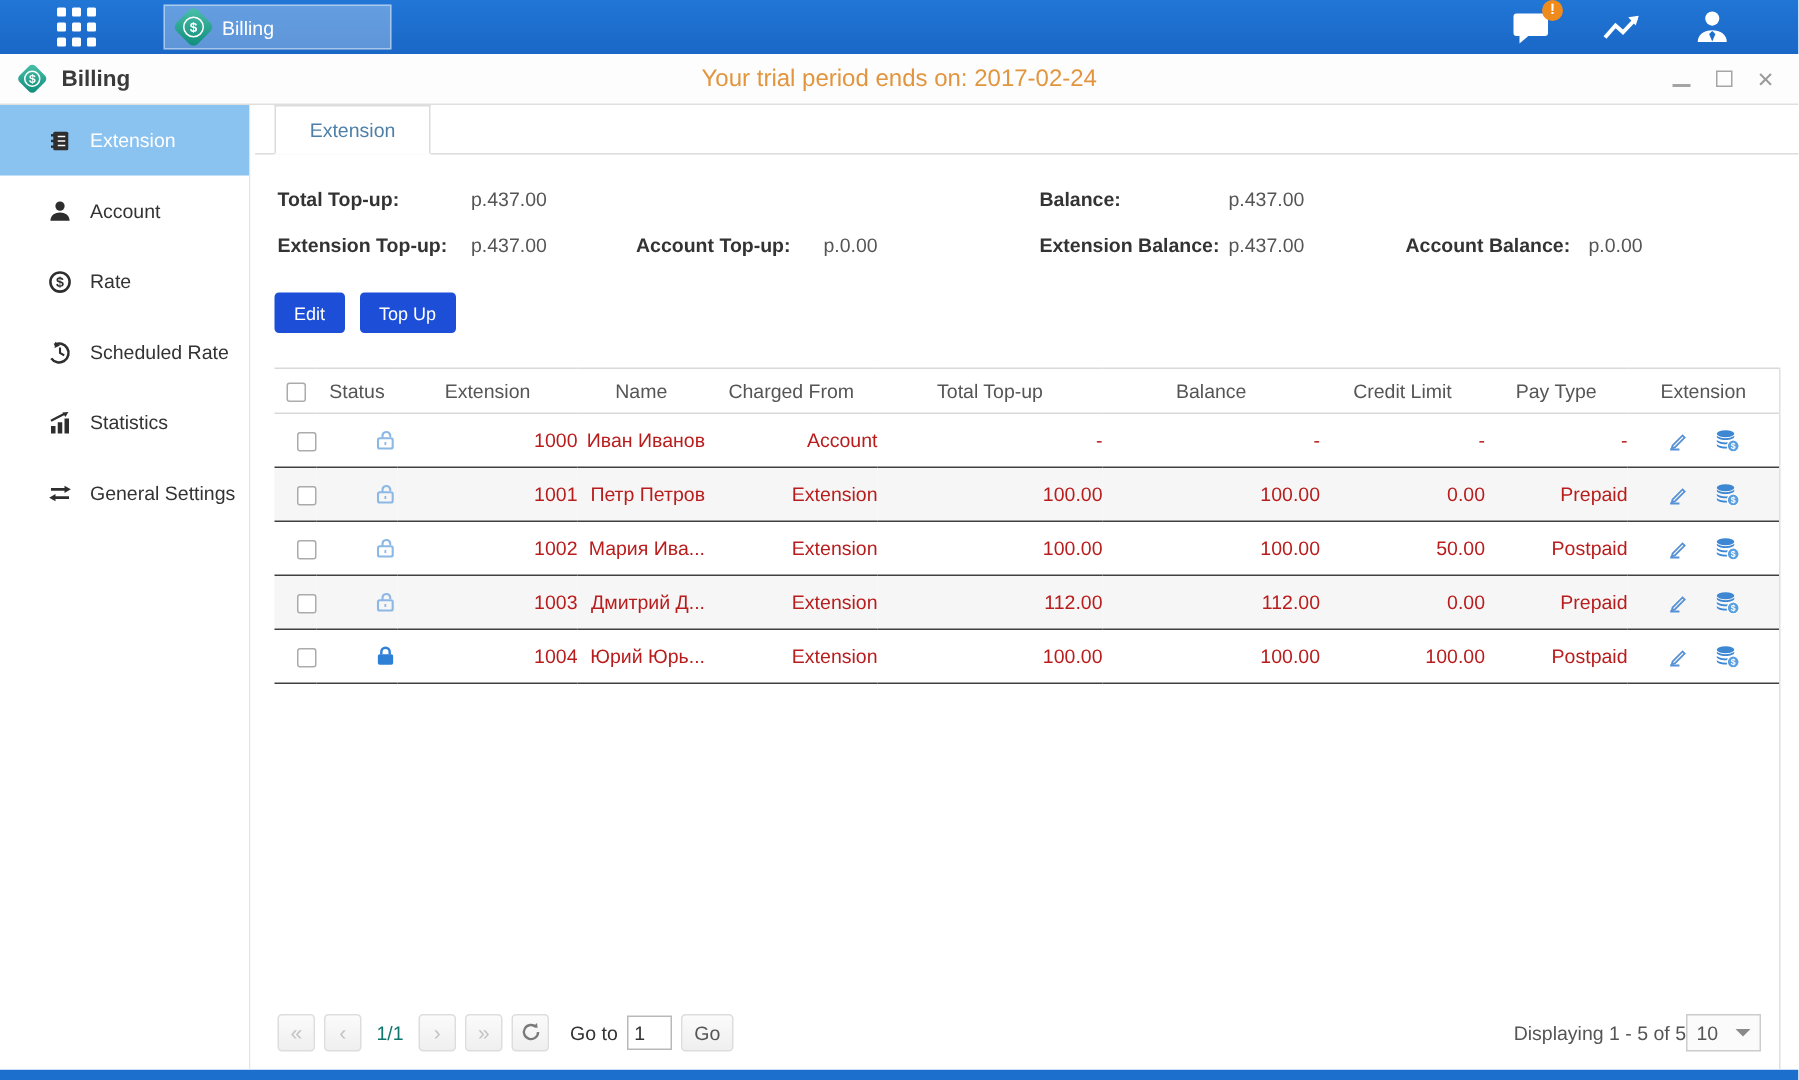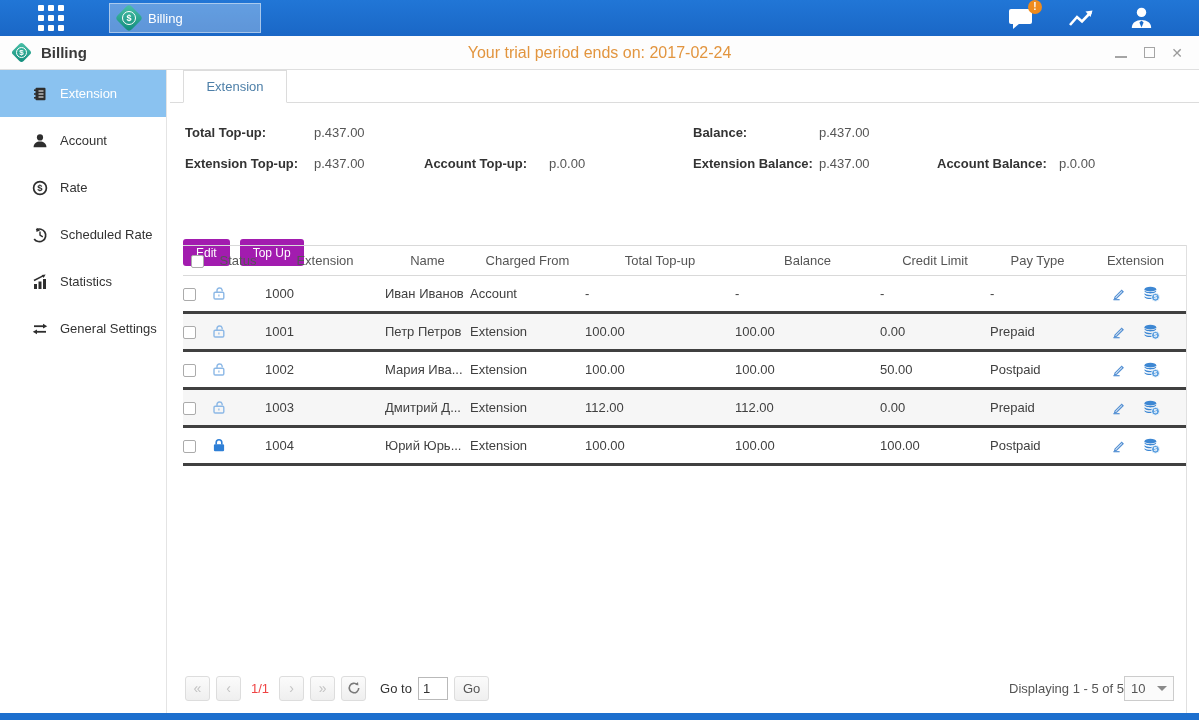--- a/index.html
+++ b/index.html
@@ -62,46 +62,46 @@
   
   .summary { padding:14px 0 14px 2px; }
   .srow { display:grid; grid-template-columns:129px 110px 125px 144px 126px 118px 122px auto;
     height:31px; align-items:center; }
   .slabel { font-weight:bold; color:#333; }
   .svalue { color:#555; }
   .col5 { grid-column:5; }
 
   
   .actions { height:52px; padding-top:2px; display:flex; gap:10px; align-items:flex-start; }
-  .btn-blue { background:#a21caf; color:#fff; border:none; border-radius:3px;
-    font-size:12px; font-family:inherit; height:27px; padding:0 13px; cursor:pointer;margin-top:44px; }
+  .btn-blue { background:#1d4ed8; color:#fff; border:none; border-radius:3px;
+    font-size:12px; font-family:inherit; height:27px; padding:0 13px; cursor:pointer; }
 
   
   .grid-wrap { flex:1; display:flex; flex-direction:column; border-right:1px solid #e0e0e0; }
   table { width:100%; border-collapse:collapse; table-layout:fixed; }
   th { height:30px; font-weight:normal; color:#555; border-top:1px solid #d9d9d9;
     border-bottom:1px solid #d9d9d9; }
-  td { height:35px; text-align:left; color:#404040; border-bottom:3px solid #404040; }
+  td { height:35px; text-align:right; color:#b91c1c; border-bottom:1px solid #404040; }
   tbody tr:nth-child(even) { background:#f6f6f6; }
   .cb { display:inline-block; width:13px; height:13px; border:1px solid #ababab;
     border-radius:2px; background:#fff; cursor:pointer; vertical-align:middle; }
   .status-cell svg { display:none; vertical-align:middle; }
   .status-cell.unlocked .lock-open-icon { display:inline-block; }
   .status-cell.locked .lock-closed-icon { display:inline-block; }
   .ops { display:flex; align-items:center; justify-content:center; gap:17px; height:35px; }
   .op-btn { display:flex; cursor:pointer; }
 
   
   .pager { margin-top:auto; height:42px; display:flex; align-items:center; gap:6px;
     padding:0 12px 8px 2px; }
   .pg-btn { width:25px; height:25px; border:1px solid #ddd; border-radius:3px;
     background:linear-gradient(#fbfbfb,#efefef); display:flex; align-items:center;
     justify-content:center; font-size:14px; color:#777; cursor:pointer; }
   .pg-btn.disabled { color:#c3c3c3; cursor:default; }
-  .pg-text { color:#ef4444; margin:0 4px; }
+  .pg-text { color:#0f766e; margin:0 4px; }
   .goto-label { margin-left:8px; color:#333; }
   .goto-input { width:30px; height:23px; border:1px solid #b9b9b9; padding:0 4px;
     font-family:inherit; font-size:13px; color:#333; }
   .go-btn { height:25px; padding:0 8px; border:1px solid #ddd; border-radius:3px;
     background:linear-gradient(#fbfbfb,#efefef); font-family:inherit; font-size:13px;
     color:#555; cursor:pointer; }
   .pager-right { margin-left:auto; display:flex; align-items:center; }
   .displaying { color:#555; }
   .page-size { width:50px; height:25px; border:1px solid #ccc; background:#fbfbfb;
     display:flex; align-items:center; justify-content:space-between; padding:0 6px;

